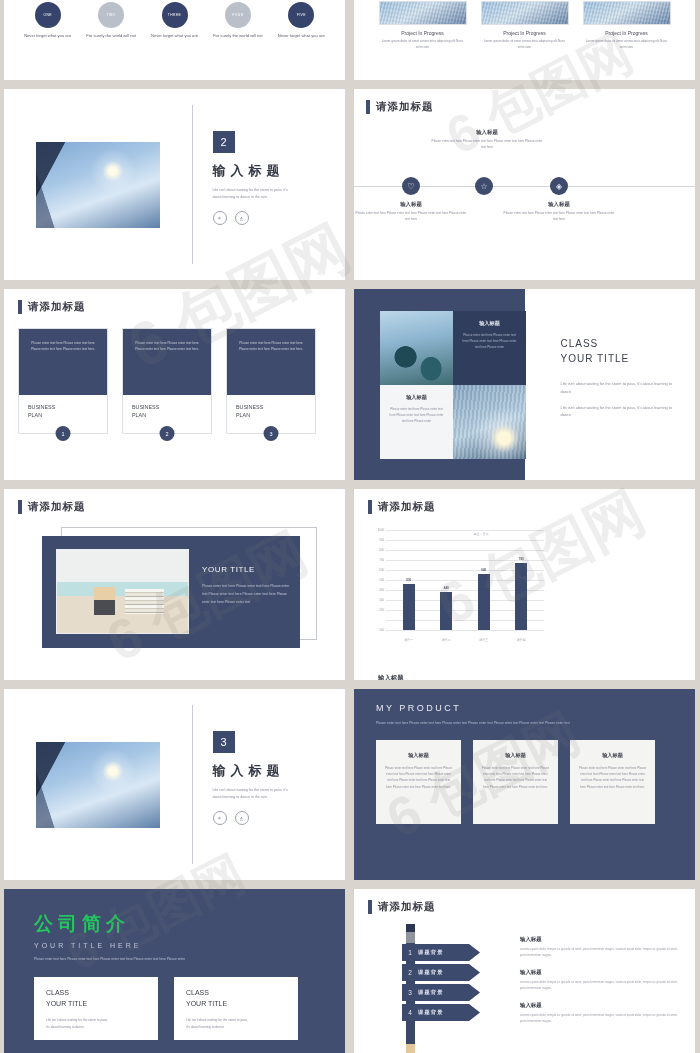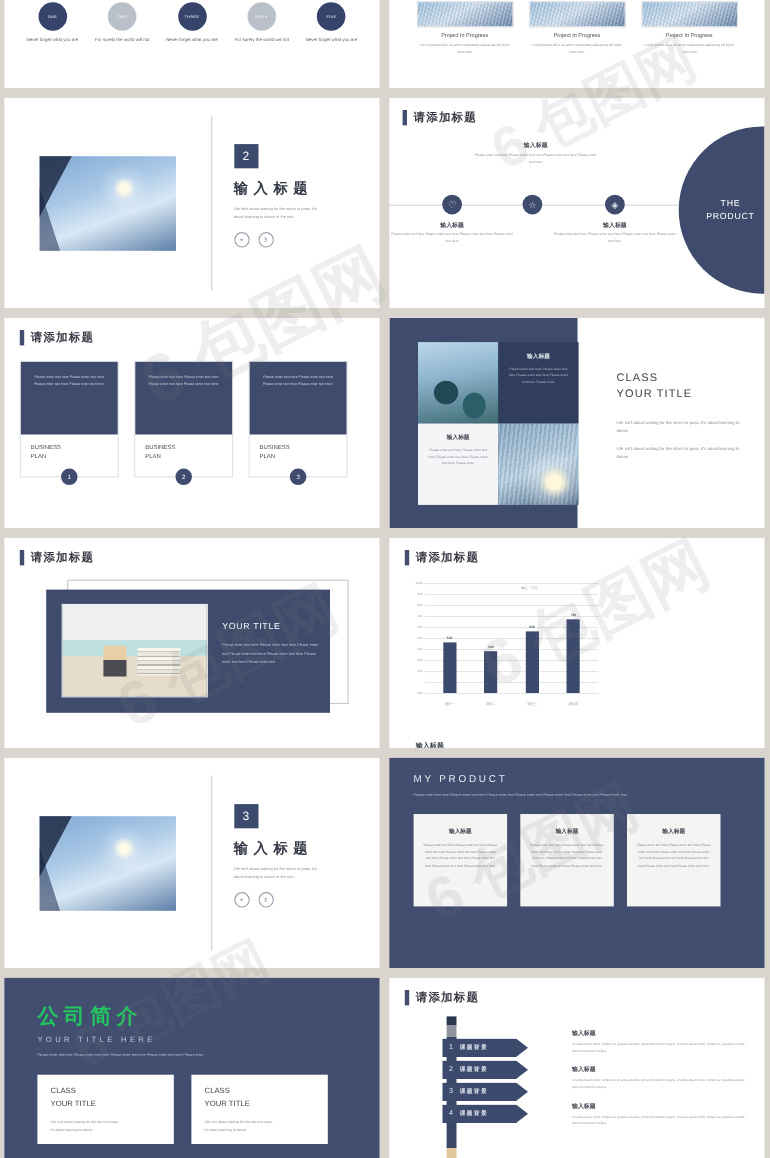--- a/index.html
+++ b/index.html
@@ -333,24 +333,20 @@
 
         <div class="nblock" style="left:1px; top:112px;">
           <div class="t">输入标题</div>
           <div class="tiny">Please enter text here Please enter text here Please enter text here Please enter text here</div>
         </div>
         <div class="nblock" style="left:149px; top:112px;">
           <div class="t">输入标题</div>
           <div class="tiny">Please enter text here Please enter text here Please enter text here Please enter text here</div>
         </div>
 
-        <div class="semicircle">
-          <div>THE</div>
-          <div>PRODUCT</div>
-        </div>
       </div>
     </div>
 
     <div class="slide">
       <div class="bp">
         <div class="title-bar">
           <div class="title-tick"></div>
           <div class="cn-title">请添加标题</div>
         </div>
         <div class="row">

